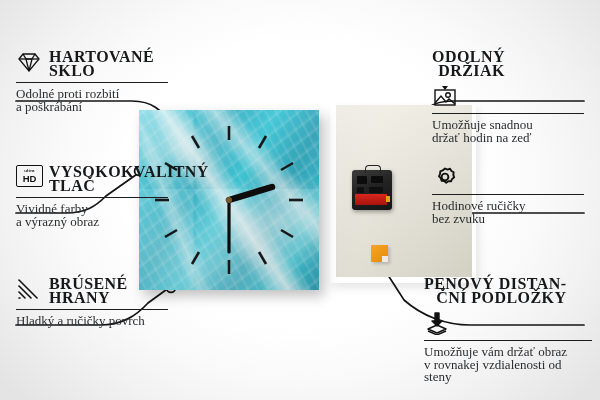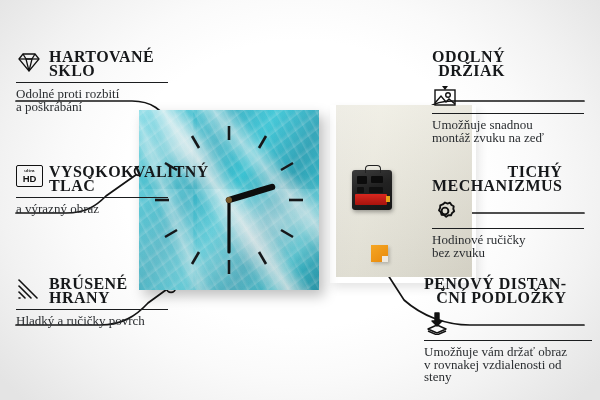--- a/index.html
+++ b/index.html
@@ -225,20 +225,21 @@
           <span class="u">ultra</span>
           <span class="h">HD</span>
         </span>
       </span>
       <div>
         <div class="ttl">VYSOKOKVALITNÝ</div>
         <div class="ttl">TLAČ</div>
       </div>
     </div>
     <div class="rule"></div>
+    <div class="desc">Vividné farby</div>
     <div class="desc">a výrazný obraz</div>
   </div>
 
   <div class="feat left" id="f-edge">
     <div class="row">
       <span class="ico">
         <svg viewBox="0 0 26 24" width="26" height="24" fill="none" stroke="#111" stroke-width="1.6" stroke-linecap="round">
           <path d="M3 3 L21 21"></path>
             <path d="M3 9 L15 21"></path>
             <path d="M3 15 L9 21"></path>
@@ -265,29 +266,25 @@
         <svg viewBox="0 0 26 24" width="26" height="24" fill="none" stroke="#111" stroke-width="1.4">
           <rect x="3" y="6" width="20" height="15"></rect>
           <path d="M13 6 L10 2 L16 2 Z" fill="#111" stroke="none"></path>
           <circle cx="16" cy="11" r="2.3"></circle>
           <path d="M3 19 L9 12 L14 18 L17 15 L23 20"></path>
         </svg>
       </span>
     </div>
     <div class="rule"></div>
     <div class="desc">Umožňuje snadnou</div>
-    <div class="desc">montáž zvuku na zeď</div>
+    <div class="desc">držať hodin na zeď</div>
   </div>
 
   <div class="feat right" id="f-mech">
     <div class="row">
-      <div>
-        <div class="ttl">TICHÝ</div>
-        <div class="ttl">MECHANIZMUS</div>
-      </div>
       <span class="ico">
         <svg viewBox="0 0 26 24" width="26" height="24" fill="none" stroke="#111" stroke-width="1.9" stroke-linejoin="round">
           <path d="M13 3.5 l2.6 1.1 2.4 -0.9 1.5 2.3 2.2 1.3 -0.4 2.6 0.9 2.4 -2.1 1.6 -1.1 2.4 -2.6 0 -2.2 1.4 -2 -1.7 -2.6 -0.3 -0.8 -2.5 -1.8 -1.9 1.1 -2.4 0.2 -2.6 2.4 -0.9 Z"></path>
           <circle cx="13" cy="12" r="3.4"></circle>
         </svg>
       </span>
     </div>
     <div class="rule"></div>
     <div class="desc">Hodinové ručičky</div>
     <div class="desc">bez zvuku</div>

